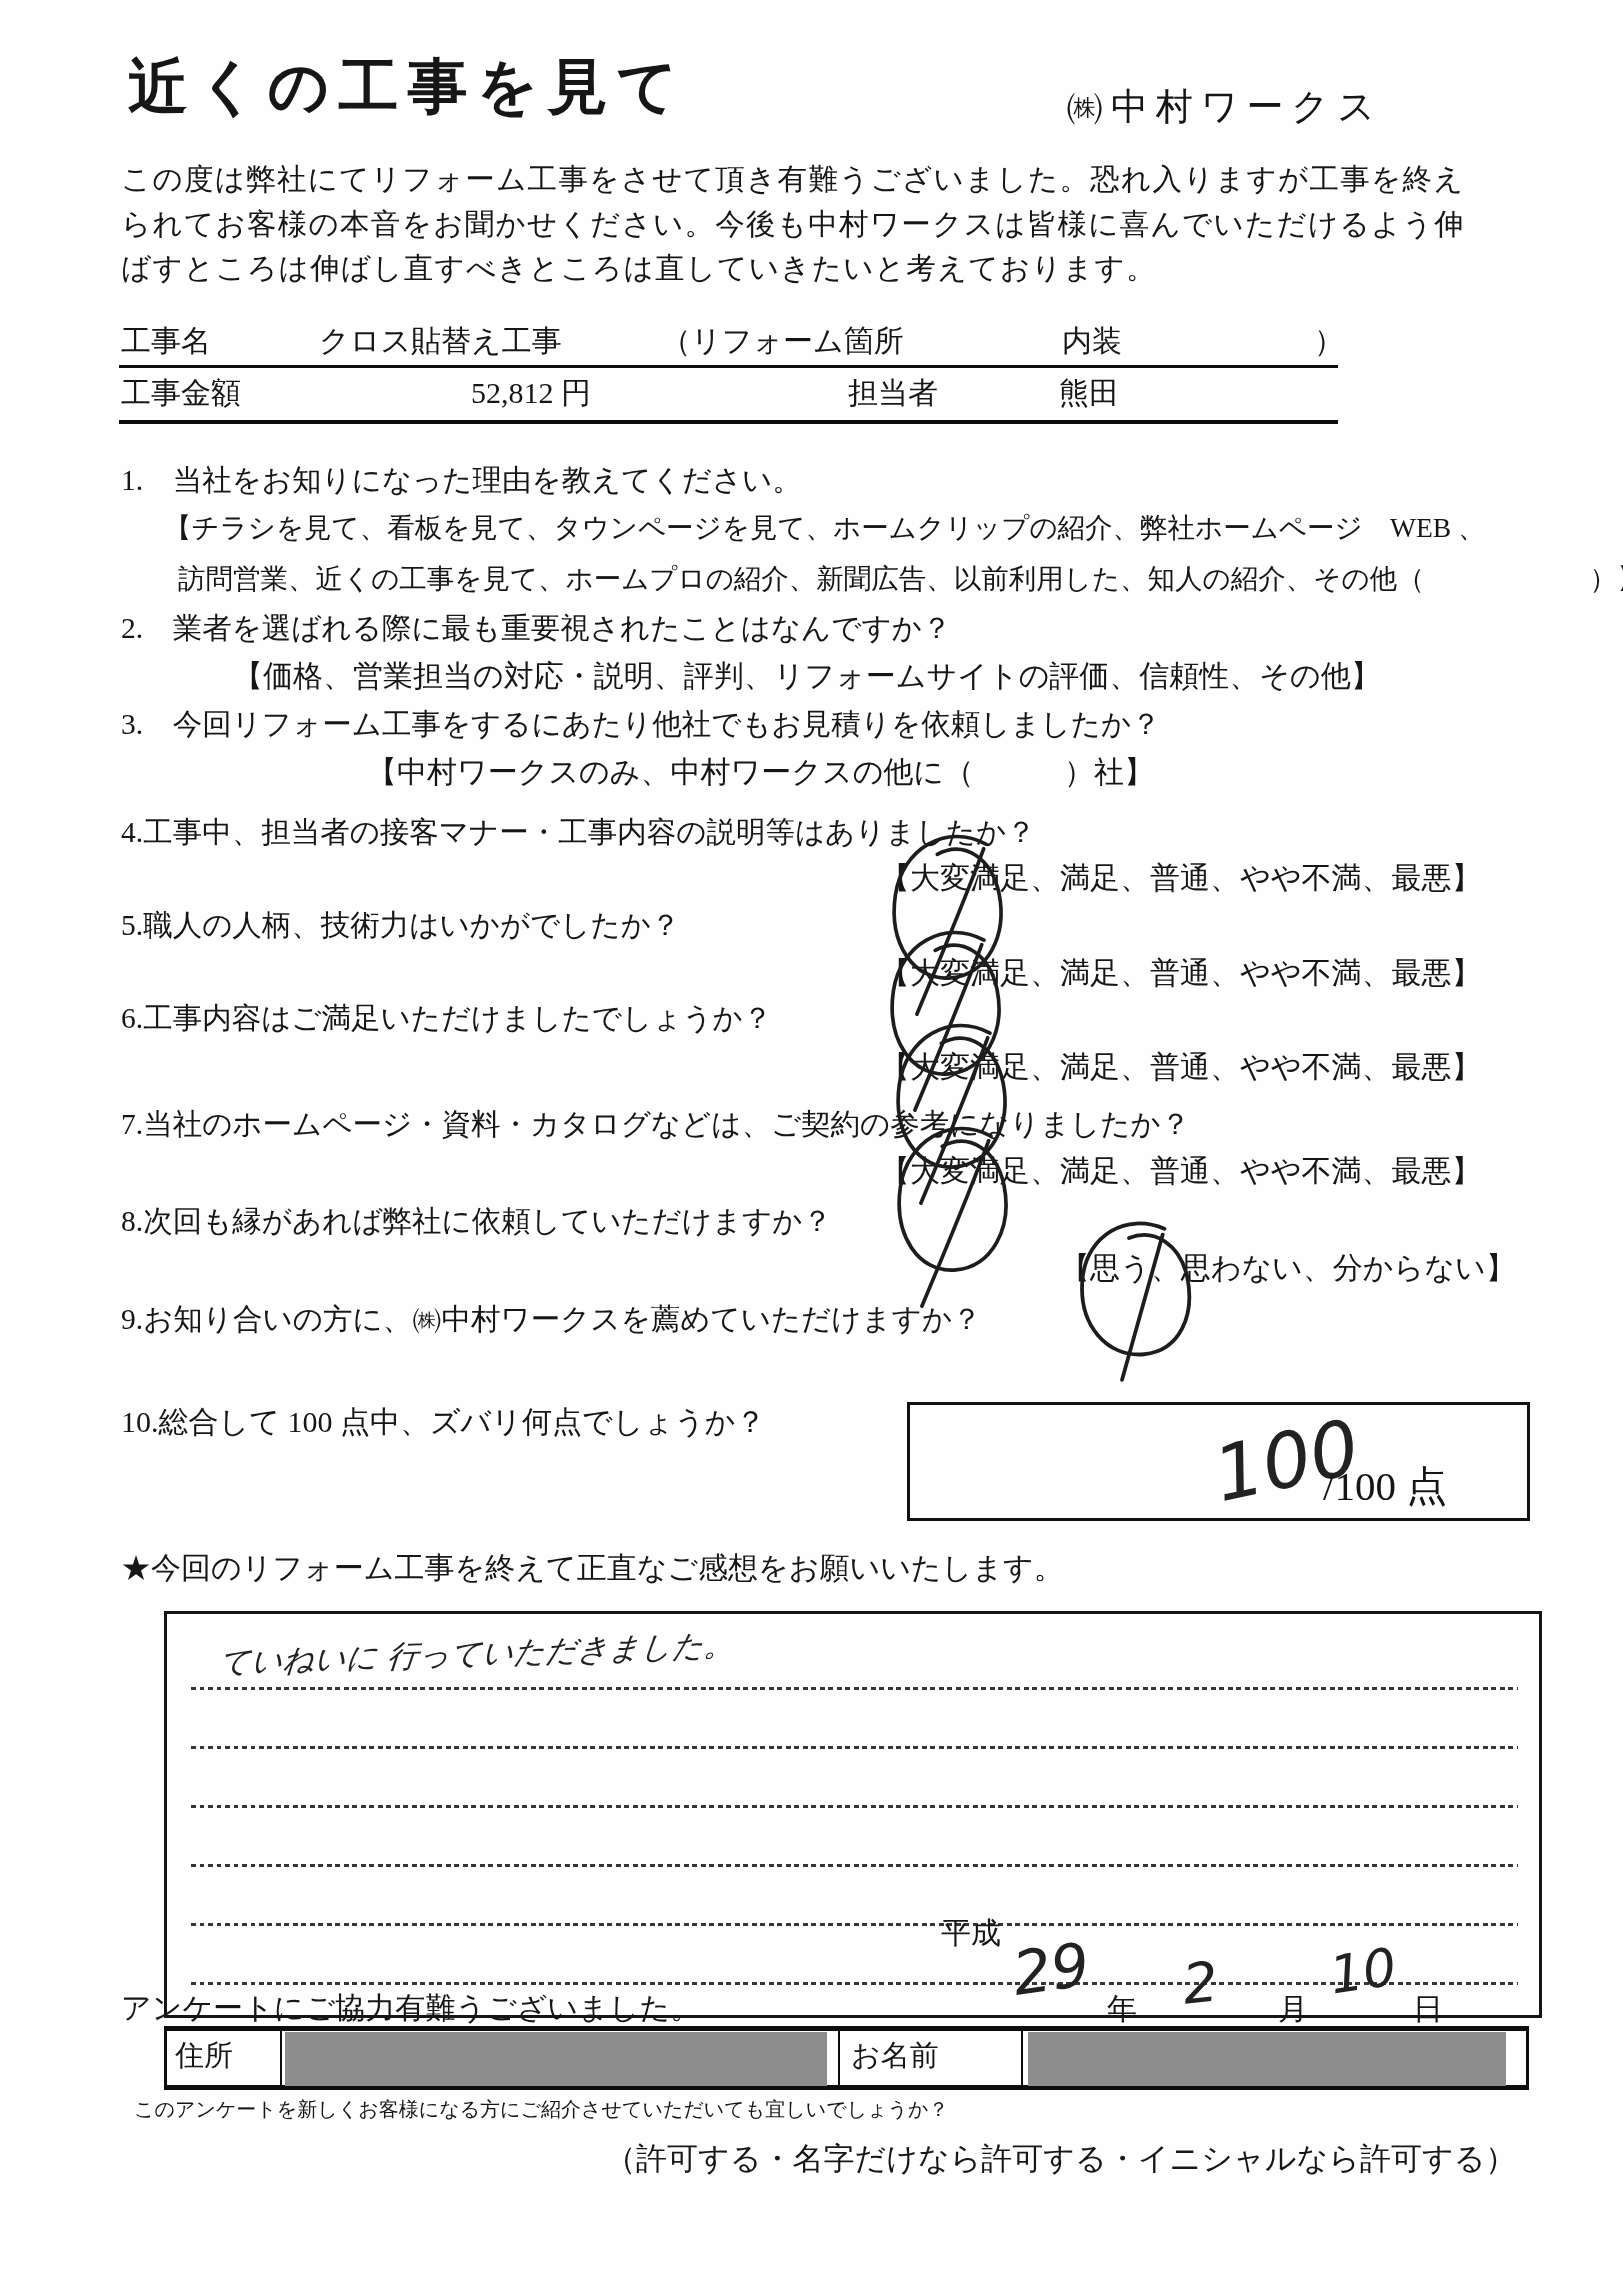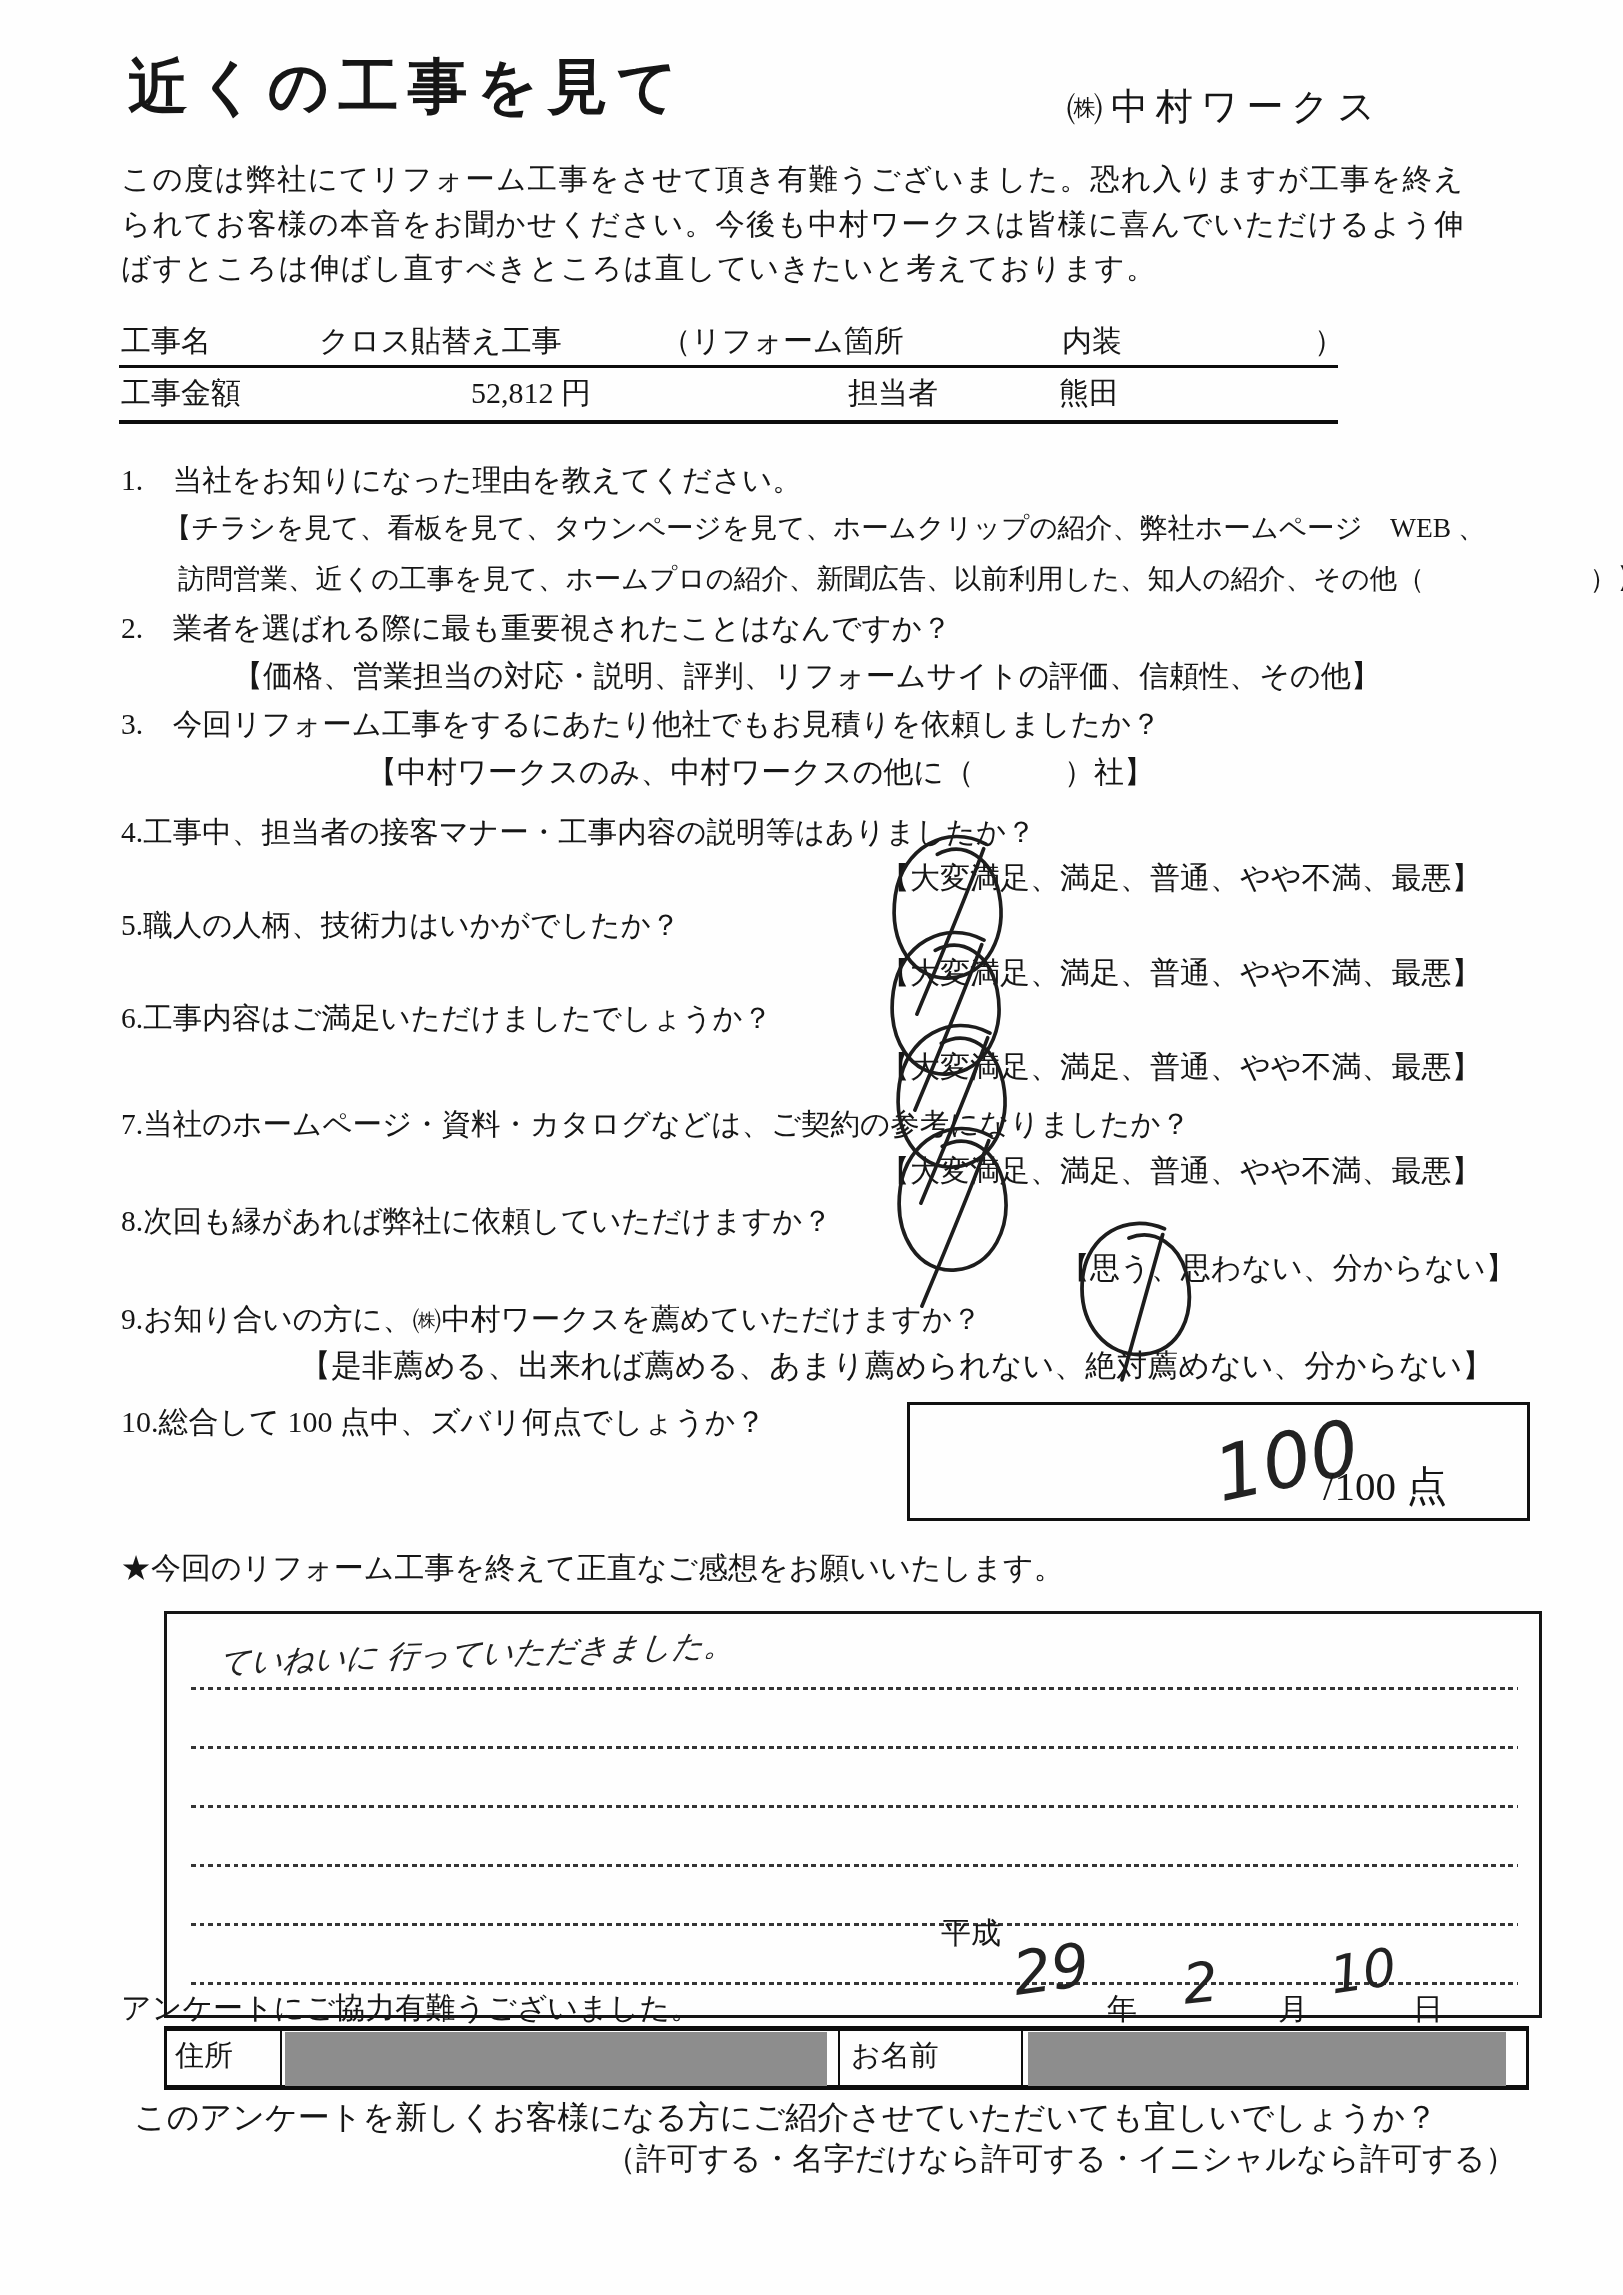--- a/index.html
+++ b/index.html
@@ -66,21 +66,20 @@
   <div class="abs" style="left:121px;top:1000px;font-size:29.5px;">6.工事内容はご満足いただけましたでしょうか？</div>
   <div class="abs" style="left:880px;top:1048px;font-size:30px;">【大変満足、満足、普通、やや不満、最悪】</div>
 
   <div class="abs" style="left:121px;top:1106px;font-size:29.5px;">7.当社のホームページ・資料・カタログなどは、ご契約の参考になりましたか？</div>
   <div class="abs" style="left:880px;top:1152px;font-size:30px;">【大変満足、満足、普通、やや不満、最悪】</div>
 
   <div class="abs" style="left:121px;top:1203px;font-size:29.5px;">8.次回も縁があれば弊社に依頼していただけますか？</div>
   <div class="abs" style="left:1060px;top:1249px;font-size:30px;">【思う、思わない、分からない】</div>
 
   <div class="abs" style="left:121px;top:1301px;font-size:29.5px;">9.お知り合いの方に、㈱中村ワークスを薦めていただけますか？</div>
-  <div class="abs" style="left:300px;top:1347px;font-size:31px;">【是非薦める、出来れば薦める、あまり薦められない、絶対薦めない、分からない】</div>
 
   <div class="abs" style="left:121px;top:1395px;font-size:30px;margin-top:8px;">10.総合して 100 点中、ズバリ何点でしょうか？</div>
 
   <svg class="circ" style="left:867px;top:819px;" width="170" height="209" viewBox="0 0 300 340">
     <path d="M 210 30 C 140 -8, 62 38, 50 120 C 38 205, 82 272, 148 266 C 212 260, 248 192, 233 117 C 220 55, 172 22, 124 48"></path>
     <path d="M 206 38 C 172 130, 128 235, 88 330"></path>
   </svg>
   <svg class="circ" style="left:865px;top:915px;" width="170" height="209" viewBox="0 0 300 340">
     <path d="M 210 30 C 140 -8, 62 38, 50 120 C 38 205, 82 272, 148 266 C 212 260, 248 192, 233 117 C 220 55, 172 22, 124 48"></path>
     <path d="M 206 38 C 172 130, 128 235, 88 330"></path>
@@ -126,17 +125,17 @@
   <div class="rule" style="left:164px;top:2026px;width:2.6px;height:63px;"></div>
   <div class="rule" style="left:1526px;top:2026px;width:2.6px;height:63px;"></div>
   <div class="rule" style="left:280px;top:2026px;width:2px;height:63px;"></div>
   <div class="rule" style="left:838px;top:2026px;width:2px;height:63px;"></div>
   <div class="rule" style="left:1021px;top:2026px;width:2px;height:63px;"></div>
   <div class="abs" style="left:175px;top:2037px;font-size:29px;">住所</div>
   <div class="redact" style="left:285px;top:2032px;width:542px;height:54px;"></div>
   <div class="abs" style="left:851px;top:2037px;font-size:29px;">お名前</div>
   <div class="redact" style="left:1028px;top:2032px;width:478px;height:54px;"></div>
 
-  <div class="abs" style="left:134px;top:2097px;font-size:32px;">このアンケートを新しくお客様になる方にご紹介させていただいても宜しいでしょうか？</div>
+  <div class="abs" style="left:134px;top:2097px;font-size:20px;">このアンケートを新しくお客様になる方にご紹介させていただいても宜しいでしょうか？</div>
   <div class="abs" style="left:605px;top:2140px;font-size:31px;">（許可する・名字だけなら許可する・イニシャルなら許可する）</div>
 
 </div>
 
 
 </body></html>

